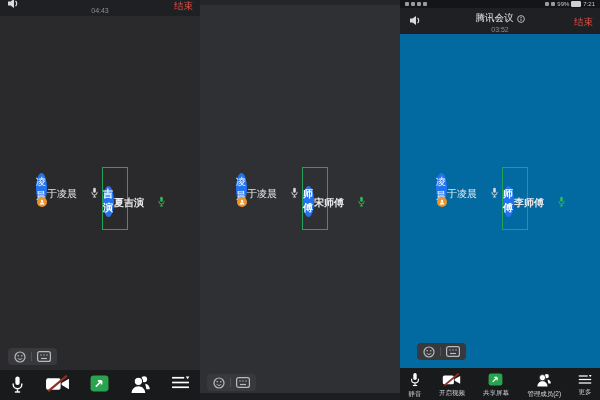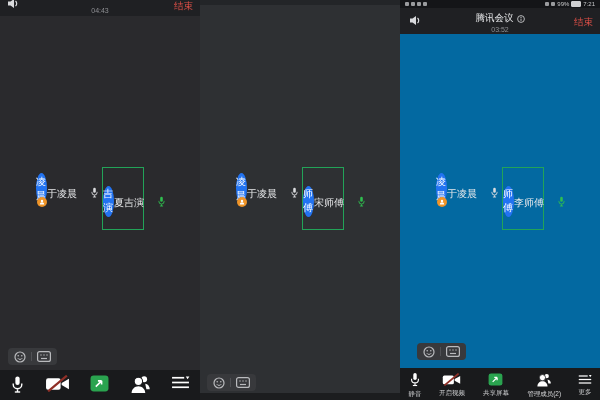--- a/index.html
+++ b/index.html
@@ -29,21 +29,21 @@
   .p1 .spk{left:7px;top:-2px;}
   .p3 .spk{left:9px;top:7px;}
 
   
   .strip-t{position:absolute;top:0;left:0;right:0;height:5px;background:#232528;}
   .strip-b{position:absolute;bottom:0;left:0;right:0;height:7px;background:#1c1d1f;}
 
   
   .part{position:absolute;display:flex;flex-direction:row;align-items:center;box-sizing:border-box;}
   .part-l{left:36px;top:173px;width:60px;}
-  .part-r{left:102px;top:167px;width:42px;height:63px;border:1.5px solid #22a358;padding-top:5px;}
+  .part-r{left:102px;top:167px;width:26px;height:63px;border:1.5px solid #22a358;padding-top:5px;font-weight:bold;}
   .avatar{width:31px;height:31px;border-radius:50%;background:#2273f1;color:#fff;font-size:10px;display:flex;align-items:center;justify-content:center;letter-spacing:1px;position:relative;}
   .host-badge{position:absolute;bottom:-3px;left:50%;transform:translateX(-50%);width:10px;height:10px;border-radius:50%;background:#ef9428;display:flex;align-items:center;justify-content:center;}
   .nrow{margin-top:11px;display:flex;align-items:flex-start;gap:13px;color:#e8e9eb;font-size:10px;white-space:nowrap;}
   .part-r .nrow{margin-top:4px;}
   .mic-white{color:#dcdde0;}
   .mic-green{color:#2fbf4f;}
 
   
   .pill{position:absolute;height:17px;background:#38393c;border-radius:4px;display:flex;align-items:center;padding:0 6px;gap:5px;}
   .pill-div{width:1px;height:9px;background:#505155;}

